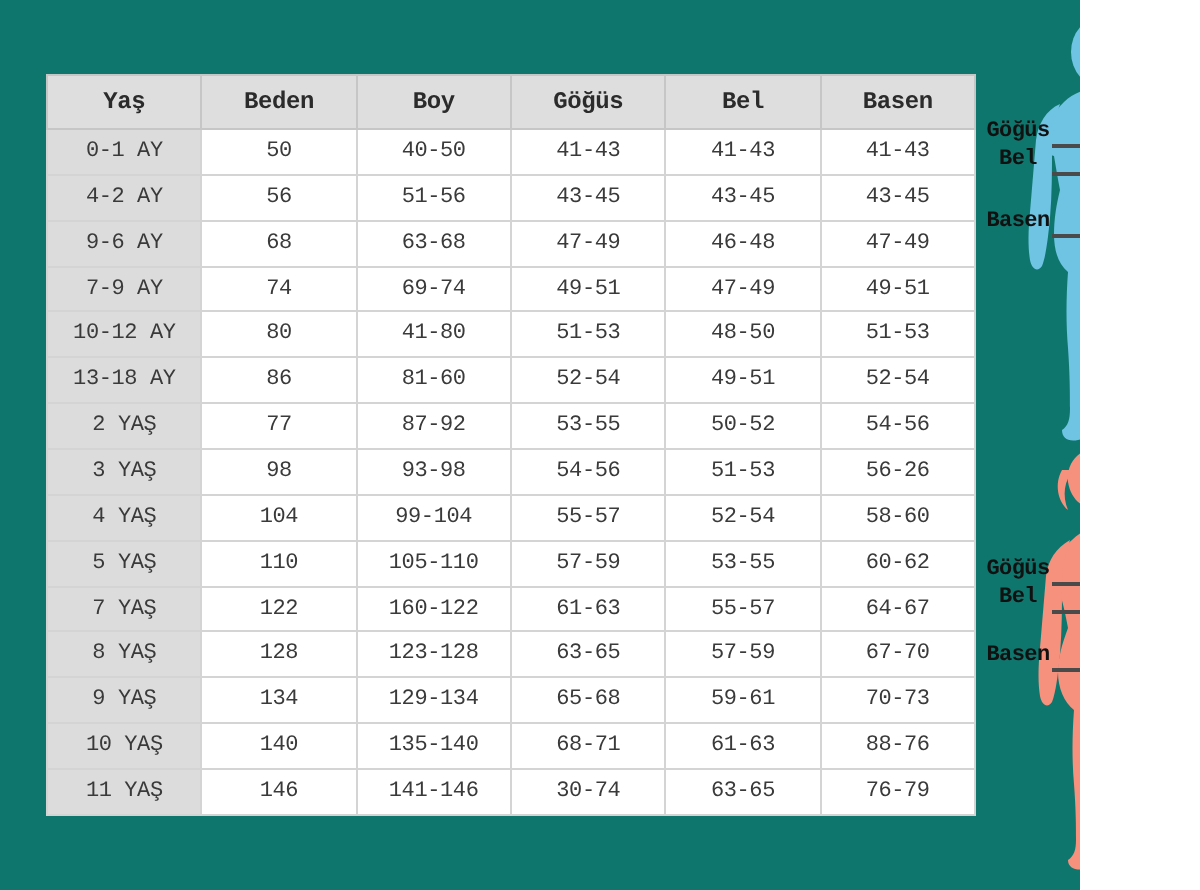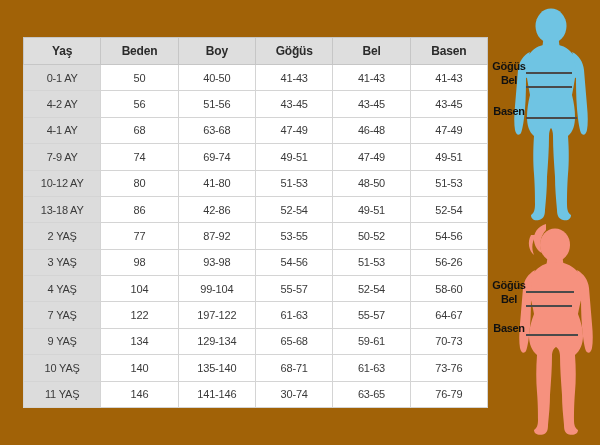--- a/index.html
+++ b/index.html
@@ -1,18 +1,18 @@
 <!DOCTYPE html>
 <html><head>
 <meta charset="utf-8">
 <style>
   html,body { margin:0; padding:0; background:#ffffff; }
   #stage {
-    position:relative; width:600px; height:445px; background:#a16207;
-    font-family:Liberation Sans, sans-serif; overflow:hidden;
+    position:relative; width:540px; height:445px; background:#0f766e;
+    font-family:Liberation Mono, monospace; overflow:hidden;
   }
   
   .table-wrap { position:absolute; left:23px; top:37px; width:465px; height:371px; }
   table.size-table {
     width:100%; height:100%;
     border-collapse:collapse; table-layout:fixed;
     border:1px solid #b3b3b3;
     font-size:11px; color:#333; letter-spacing:-0.2px;
   }
   table.size-table th {
@@ -66,21 +66,21 @@
           </tr>
           <tr>
             <td>4-2 AY</td>
             <td>56</td>
             <td>51-56</td>
             <td>43-45</td>
             <td>43-45</td>
             <td>43-45</td>
           </tr>
           <tr>
-            <td>4-1 AY</td>
+            <td>9-6 AY</td>
             <td>68</td>
             <td>63-68</td>
             <td>47-49</td>
             <td>46-48</td>
             <td>47-49</td>
           </tr>
           <tr>
             <td>7-9 AY</td>
             <td>74</td>
             <td>69-74</td>
@@ -92,21 +92,21 @@
             <td>10-12 AY</td>
             <td>80</td>
             <td>41-80</td>
             <td>51-53</td>
             <td>48-50</td>
             <td>51-53</td>
           </tr>
           <tr>
             <td>13-18 AY</td>
             <td>86</td>
-            <td>42-86</td>
+            <td>81-60</td>
             <td>52-54</td>
             <td>49-51</td>
             <td>52-54</td>
           </tr>
           <tr>
             <td>2 YAŞ</td>
             <td>77</td>
             <td>87-92</td>
             <td>53-55</td>
             <td>50-52</td>
@@ -122,42 +122,58 @@
           </tr>
           <tr>
             <td>4 YAŞ</td>
             <td>104</td>
             <td>99-104</td>
             <td>55-57</td>
             <td>52-54</td>
             <td>58-60</td>
           </tr>
           <tr>
+            <td>5 YAŞ</td>
+            <td>110</td>
+            <td>105-110</td>
+            <td>57-59</td>
+            <td>53-55</td>
+            <td>60-62</td>
+          </tr>
+          <tr>
             <td>7 YAŞ</td>
             <td>122</td>
-            <td>197-122</td>
+            <td>160-122</td>
             <td>61-63</td>
             <td>55-57</td>
             <td>64-67</td>
+          </tr>
+          <tr>
+            <td>8 YAŞ</td>
+            <td>128</td>
+            <td>123-128</td>
+            <td>63-65</td>
+            <td>57-59</td>
+            <td>67-70</td>
           </tr>
           <tr>
             <td>9 YAŞ</td>
             <td>134</td>
             <td>129-134</td>
             <td>65-68</td>
             <td>59-61</td>
             <td>70-73</td>
           </tr>
           <tr>
             <td>10 YAŞ</td>
             <td>140</td>
             <td>135-140</td>
             <td>68-71</td>
             <td>61-63</td>
-            <td>73-76</td>
+            <td>88-76</td>
           </tr>
           <tr>
             <td>11 YAŞ</td>
             <td>146</td>
             <td>141-146</td>
             <td>30-74</td>
             <td>63-65</td>
             <td>76-79</td>
           </tr>
         </tbody>

